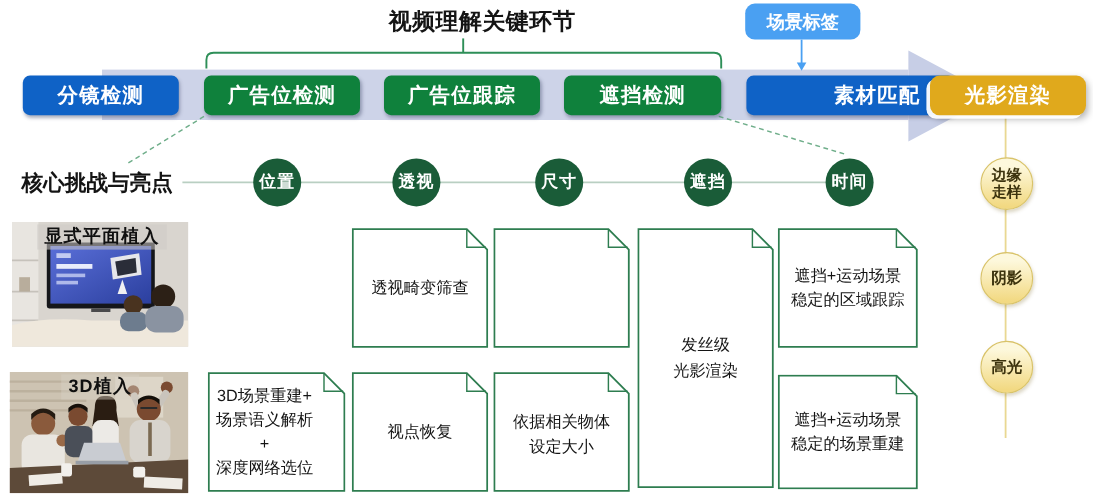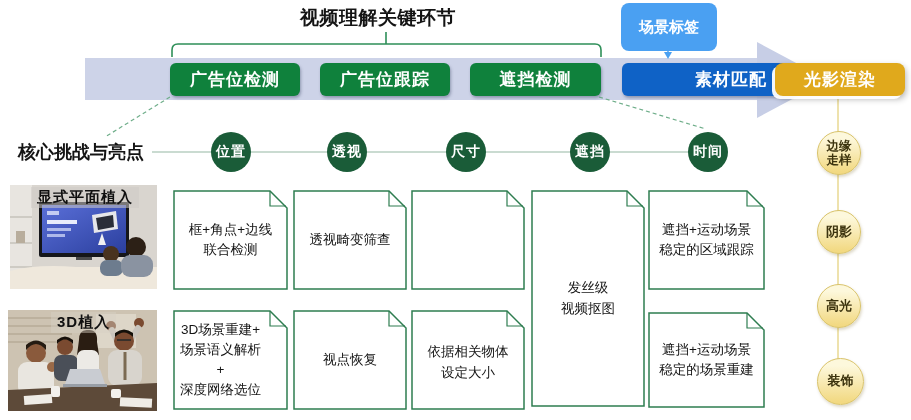--- a/index.html
+++ b/index.html
@@ -3,23 +3,23 @@
 <meta charset="utf-8">
 <style>
   html,body { margin:0; padding:0; background:#fff; }
   .canvas {
     position:relative; width:911px; height:420px; background:#ffffff;
     font-family:"Liberation Sans","DejaVu Sans",sans-serif; overflow:hidden;
   }
   
   .band { position:absolute; left:85px; top:58px; width:672px; height:42px; background:#cdd3e8; z-index:1; }
   .overlay { position:absolute; left:0; top:0; width:911px; height:420px; z-index:2; pointer-events:none; }
-  .title { position:absolute; left:300px; top:5px; width:180px; text-align:left;
+  .title { position:absolute; left:300px; top:5px; width:180px; text-align:right;
            font-size:19px; font-weight:bold; color:#141414; letter-spacing:.5px; z-index:3; }
-  .scene-tag { position:absolute; left:621px; top:3px; width:96px; height:48px; background:#4aa0f2;
+  .scene-tag { position:absolute; left:621px; top:3px; width:96px; height:30px; background:#4aa0f2;
            border-radius:8px; color:#fff; font-size:15px; font-weight:bold;
            display:flex; align-items:center; justify-content:center; z-index:3; }
   .stage-btn { position:absolute; top:63px; height:33px; border-radius:6px; color:#fff; font-weight:bold;
            font-size:17px; display:flex; align-items:center; justify-content:center; z-index:3;
            box-shadow:1px 2px 3px rgba(70,80,110,.45); letter-spacing:1px; }
   .btn-blue  { background:#0f62c6; }
   .btn-green { background:#0f813c; }
   .btn-gold  { background:#e0a91c; border-radius:8px;
                box-shadow:-3px 3px 0 rgba(255,255,255,.95), 1px 3px 6px rgba(0,0,0,.3); }
   #btn-0 { left:19px;  width:130px; }
@@ -83,38 +83,38 @@
     <line x1="599" y1="97" x2="706" y2="129" stroke="#6fae8a" stroke-width="1.2" stroke-dasharray="4 3"></line>
 
     <line x1="152" y1="152" x2="708" y2="152" stroke="#b9cfc2" stroke-width="1.3"></line>
 
     <line x1="838" y1="97" x2="838" y2="365" stroke="#e9d892" stroke-width="1.5"></line>
   </svg>
 
   <div class="title">视频理解关键环节</div>
   <div class="scene-tag">场景标签</div>
 
+  <div class="stage-btn btn-blue" id="btn-0">分镜检测</div>
   <div class="stage-btn btn-green" id="btn-1">广告位检测</div>
   <div class="stage-btn btn-green" id="btn-2">广告位跟踪</div>
   <div class="stage-btn btn-green" id="btn-3">遮挡检测</div>
   <div class="stage-btn btn-blue" id="btn-4">素材匹配</div>
   <div class="stage-btn btn-gold" id="btn-5">光影渲染</div>
 
   <div class="challenges-label">核心挑战与亮点</div>
   <div class="gcirc" id="gc-0">位置</div>
   <div class="gcirc" id="gc-1">透视</div>
   <div class="gcirc" id="gc-2">尺寸</div>
   <div class="gcirc" id="gc-3">遮挡</div>
   <div class="gcirc" id="gc-4">时间</div>
 
   <div class="ycirc" id="yc-0">边缘
 走样</div>
   <div class="ycirc" id="yc-1">阴影</div>
   <div class="ycirc" id="yc-2">高光</div>
-  <div class="ycirc" id="yc-3">装饰</div>
 
   <div class="photo" id="photo-1">
     <svg width="147" height="104" viewBox="0 0 147 104">
       <defs>
         <linearGradient id="scr" x1="0" y1="0" x2="1" y2="1">
           <stop offset="0" stop-color="#5a6fd8"></stop>
             <stop offset="1" stop-color="#2b3f9e"></stop>
         </linearGradient>
       </defs>
       <rect width="147" height="104" fill="#d9d5cf"></rect>
@@ -179,48 +179,40 @@
       <path d="M62,59 L92,59 L97,74 L57,74 Z" fill="#c9ccd2"></path>
       <rect x="55" y="74" width="44" height="3" fill="#989ea6"></rect>
       <rect x="43" y="76" width="9" height="11" rx="2" fill="#f2f0ec"></rect>
       <rect x="103" y="79" width="10" height="9" rx="2" fill="#f2f0ec"></rect>
       <rect x="16" y="85" width="28" height="9" fill="#efece6" transform="rotate(-4 30 89)"></rect>
       <rect x="112" y="88" width="32" height="9" fill="#efece6" transform="rotate(3 128 92)"></rect>
     </svg>
   </div>
   <div class="photo-label" id="plabel-2">3D植入</div>
 
-  <div class="doc" id="doc-r1c1">
-      <svg class="doc-bg" width="115" height="100">
-        <path d="M1,1 H97 L114,18 V99 H1 Z" fill="#ffffff" stroke="#2e7d50" stroke-width="1.5"></path>
-        <path d="M97,1 V16 H113" fill="none" stroke="#2e7d50" stroke-width="1.2"></path>
-      </svg>
-      <div class="doc-text">框+角点+边线
-联合检测</div>
-    </div>
   <div class="doc" id="doc-r1c2">
       <svg class="doc-bg" width="114" height="100">
         <path d="M1,1 H96 L113,18 V99 H1 Z" fill="#ffffff" stroke="#2e7d50" stroke-width="1.5"></path>
         <path d="M96,1 V16 H112" fill="none" stroke="#2e7d50" stroke-width="1.2"></path>
       </svg>
       <div class="doc-text">透视畸变筛查</div>
     </div>
   <div class="doc" id="doc-r1c3">
       <svg class="doc-bg" width="114" height="100">
         <path d="M1,1 H96 L113,18 V99 H1 Z" fill="#ffffff" stroke="#2e7d50" stroke-width="1.5"></path>
         <path d="M96,1 V16 H112" fill="none" stroke="#2e7d50" stroke-width="1.2"></path>
       </svg>
     </div>
   <div class="doc" id="doc-tall">
       <svg class="doc-bg" width="114" height="217">
         <path d="M1,1 H96 L113,18 V216 H1 Z" fill="#ffffff" stroke="#2e7d50" stroke-width="1.5"></path>
         <path d="M96,1 V16 H112" fill="none" stroke="#2e7d50" stroke-width="1.2"></path>
       </svg>
       <div class="doc-text">发丝级
-视频抠图</div>
+光影渲染</div>
     </div>
   <div class="doc" id="doc-r1c5">
       <svg class="doc-bg" width="117" height="100">
         <path d="M1,1 H99 L116,18 V99 H1 Z" fill="#ffffff" stroke="#2e7d50" stroke-width="1.5"></path>
         <path d="M99,1 V16 H115" fill="none" stroke="#2e7d50" stroke-width="1.2"></path>
       </svg>
       <div class="doc-text">遮挡+运动场景
 稳定的区域跟踪</div>
     </div>
 

